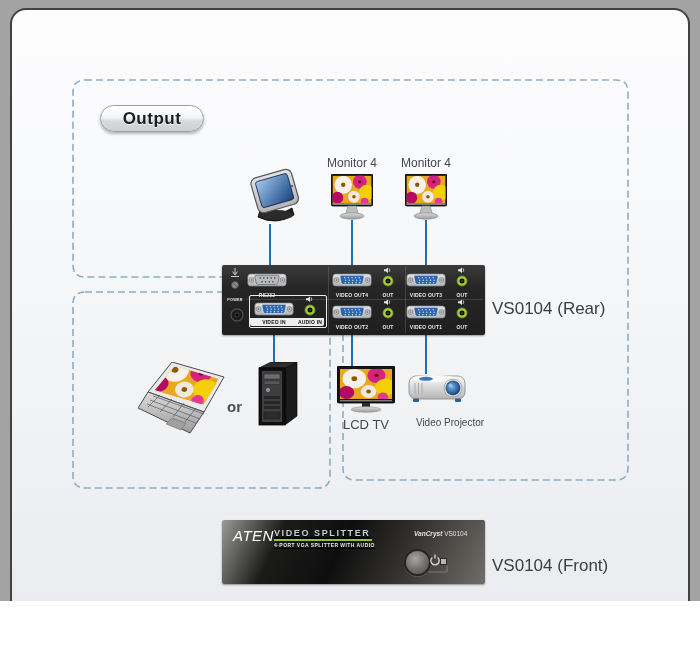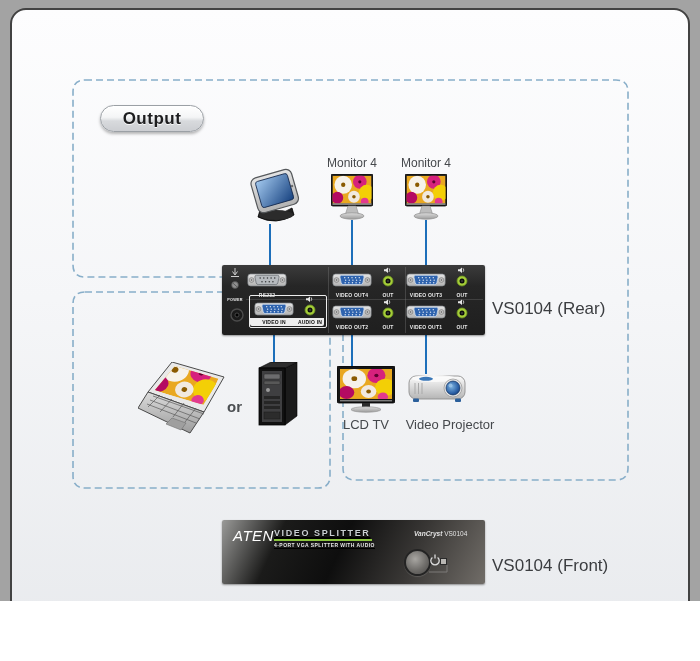--- a/index.html
+++ b/index.html
@@ -162,21 +162,21 @@
       <line x1="426" y1="330" x2="426" y2="374"></line>
       <line x1="274" y1="330" x2="274" y2="374"></line>
     </g>
   </svg>
 
   <div class="pill" style="left:100px;top:105px;">Output</div>
 
   <div class="devlabel" style="left:317px;top:156px;width:70px;">Monitor 4</div>
   <div class="devlabel" style="left:391px;top:156px;width:70px;">Monitor 4</div>
   <div class="devlabel" style="left:331px;top:417px;width:70px;font-size:13px;text-align:center;">LCD TV</div>
-  <div class="devlabel" style="left:400px;top:417px;width:100px;font-size:13px;">Video Projector</div>
+  <div class="devlabel" style="left:400px;top:417px;width:100px;font-size:10px;">Video Projector</div>
   <div class="or" style="left:227px;top:398px;text-align:center;">or</div>
 
   <svg class="dev" style="left:246px;top:166px;" width="58" height="60" viewBox="0 0 58 60">
     <path d="M14 44 Q29 53 46 42 L48 49 Q30 60 12 51 Z" fill="#1f1f1f" stroke="#000" stroke-width="0.8"></path>
     <ellipse cx="30" cy="49" rx="17" ry="5" fill="#2b2b2b"></ellipse>
     <g transform="rotate(-16 29 26)">
       <rect x="8" y="7" width="42" height="36" rx="6" fill="url(#shellG)" stroke="#55585b" stroke-width="1.2"></rect>
       <rect x="12.5" y="11" width="33" height="27" rx="2.5" fill="url(#screenBlue)" stroke="#11264a" stroke-width="0.8"></rect>
       <circle cx="47" cy="25" r="1.2" fill="#6a6a6a"></circle>
     </g>

